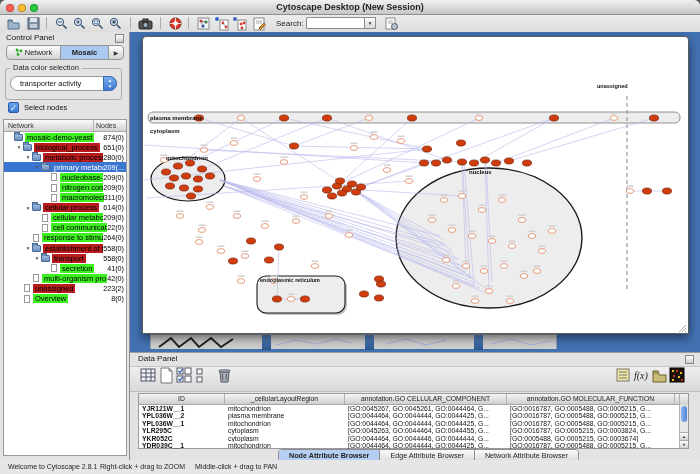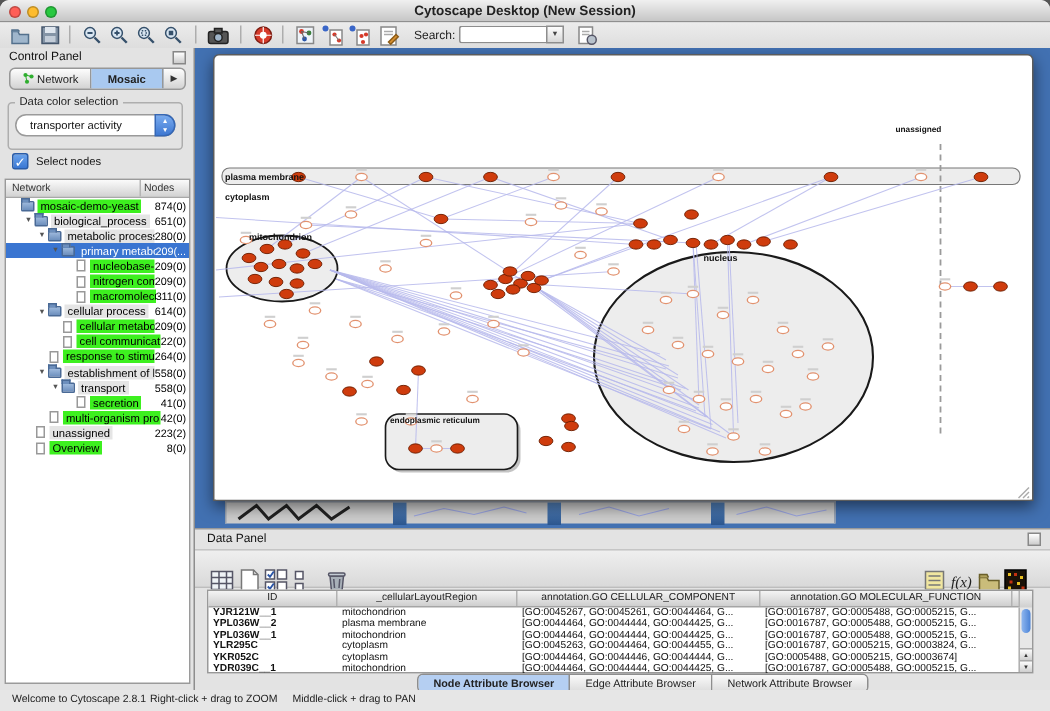--- a/index.html
+++ b/index.html
@@ -50,21 +50,21 @@
     font-size:7px;color:#333;line-height:11px;}
   .th-net{flex:1;padding-left:4px;} .th-nodes{width:33px;border-left:1px solid #b5b5b5;padding-left:2px;}
   .tree-row{display:flex;align-items:center;height:10.1px;font-size:7.5px;color:#000;white-space:nowrap;}
   .tri{flex:none;width:8px;font-size:5px;color:#555;text-align:center;}
   .ic-folder{flex:none;width:9px;height:7px;background:linear-gradient(#9db9dd,#6d8fbd);
     border:1px solid #4a6a96;border-radius:1px;margin-right:2px;position:relative;}
   .ic-folder::before{content:"";position:absolute;left:-1px;top:-3px;width:4px;height:2px;background:#6d8fbd;
     border:1px solid #4a6a96;border-bottom:0;}
   .ic-doc{flex:none;width:6px;height:8px;background:#fff;border:1px solid #999;margin:0 3px 0 1px;}
   .tlabel{padding:0 2px;overflow:hidden;max-width:74px;}
-  .tlabel.green{background:#3df01f;} .tlabel.red{background:#e5e5e5;}
+  .tlabel.green{background:#3df01f;} .tlabel.red{background:#b91c1c;}
   .tcount{margin-left:auto;padding-right:2px;font-size:7.2px;}
   .tree-row.sel{background:#3a75d1;color:#fff;}
   .tree-row.sel .tlabel{background:transparent;}
   
   .mdi{position:absolute;left:130px;top:32px;width:570px;height:320px;background:#4271b2;overflow:hidden;}
   .net-window{position:absolute;left:12px;top:4px;width:547px;height:298px;background:#fff;
     border:1px solid #5c5c5c;border-radius:4px 4px 0 0;box-shadow:0 4px 10px rgba(0,0,0,.5);}
   .nw-titlebar{position:absolute;left:0;top:0;right:0;height:13px;border-radius:3px 3px 0 0;
     background:linear-gradient(#e9e9e9,#bdbdbd);border-bottom:1px solid #8a8a8a;}
   .nwl{position:absolute;top:3px;width:7px;height:7px;border-radius:50%;border:1px solid rgba(0,0,0,.3);}
@@ -74,21 +74,21 @@
   .nw-canvas svg{display:block;}
   .grip{position:absolute;right:0;bottom:0;}
   .frag-strip{position:absolute;left:20px;top:302px;width:407px;height:15px;background:#cdcdcd;
     border:1px solid #98a2b0;border-bottom:0;}
   .frag-bar{position:absolute;top:0;width:9px;height:15px;background:linear-gradient(#5585c0,#2d578f);}
   
   .dpanel{position:absolute;left:130px;top:352px;width:570px;height:108px;background:#e3e3e3;border-top:1px solid #9a9a9a;}
   .dp-title{position:absolute;left:8px;top:1px;font-size:8px;color:#111;}
   .dp-toolbar{position:absolute;left:0;top:13px;width:570px;height:26px;
     background:linear-gradient(#efefef,#d9d9d9);border-top:1px solid #c5c5c5;border-bottom:1px solid #bdbdbd;}
-  .dbtn{position:absolute;top:12px;width:17px;height:17px;padding:0;border:0;background:transparent;}
+  .dbtn{position:absolute;top:0;width:17px;height:17px;padding:0;border:0;background:transparent;}
   .dbtn svg{display:block;}
   .dp-table{position:absolute;left:8px;top:40px;width:551px;height:56px;border:1px solid #999;background:#fff;}
   .dp-head{display:flex;height:11px;background:linear-gradient(#f4f4f4,#cfcfcf);border-bottom:1px solid #a5a5a5;
     font-size:6.8px;color:#222;line-height:10px;}
   .dp-head span{border-right:1px solid #b2b2b2;text-align:center;overflow:hidden;white-space:nowrap;flex:none;}
   .dp-row{display:flex;height:7.4px;font-size:6.8px;line-height:7.4px;color:#111;white-space:nowrap;}
   .dp-row span{flex:none;overflow:hidden;padding-left:3px;}
   .dp-row span:first-child{font-weight:bold;}
   .dp-scroll{position:absolute;right:0;top:11px;width:9px;bottom:0;background:#e7e7e7;border-left:1px solid #b0b0b0;}
   .dp-thumb{position:absolute;left:1px;top:1px;width:6px;height:16px;border-radius:3px;

